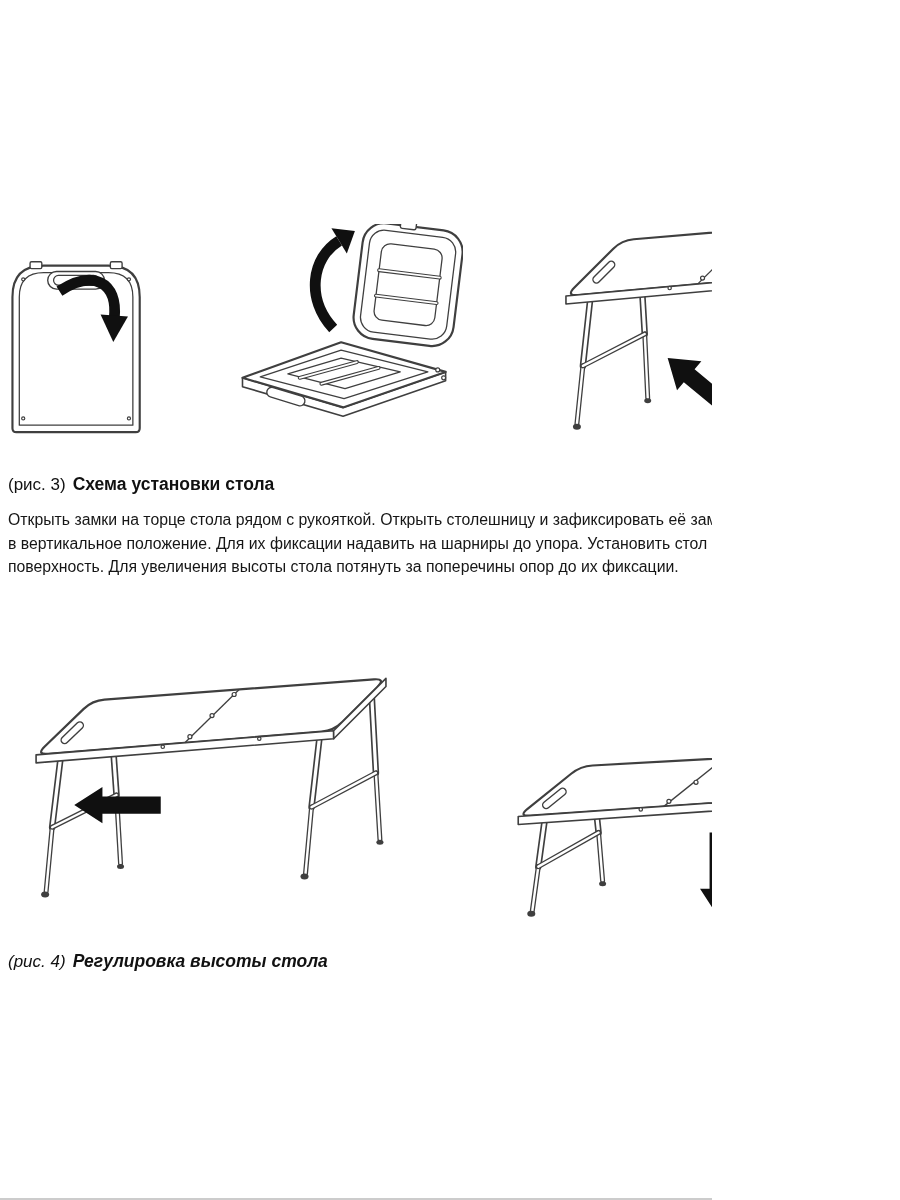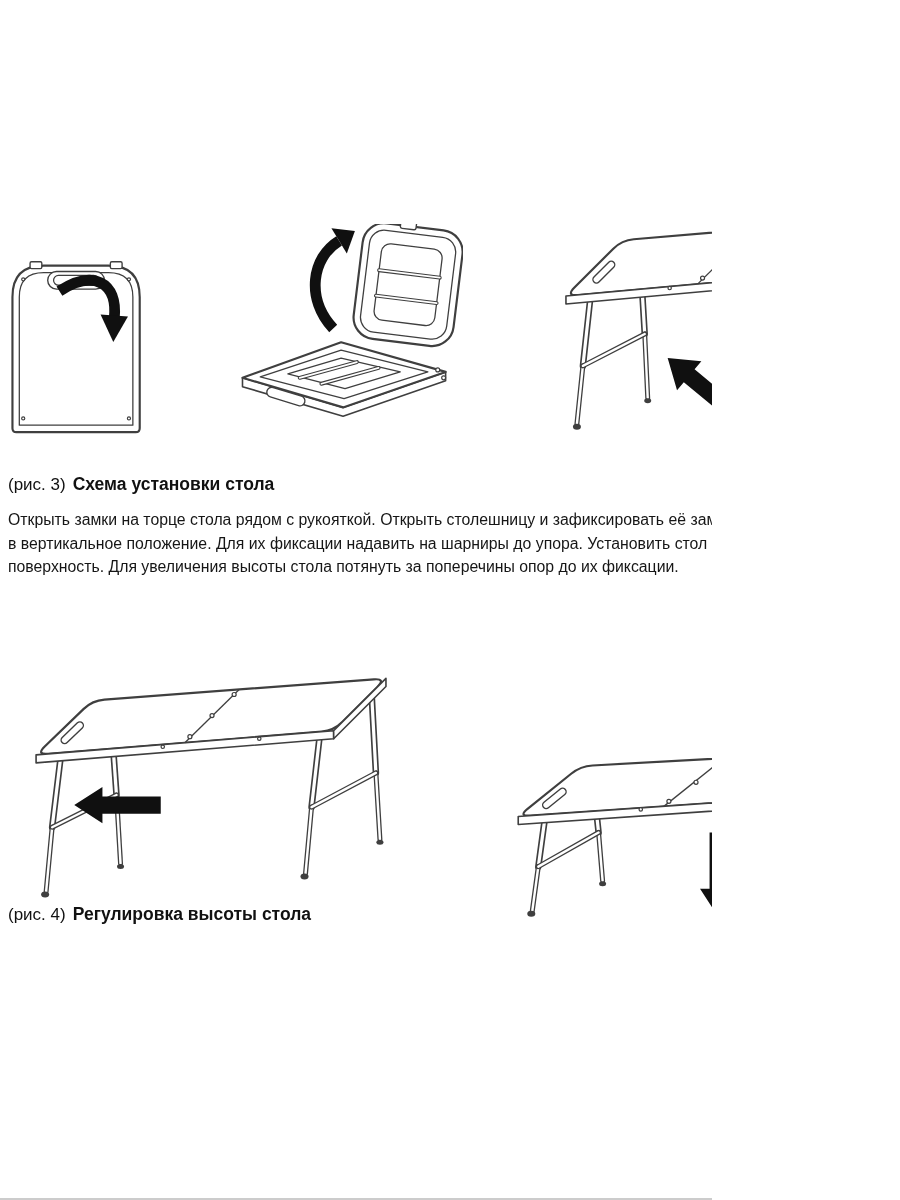--- a/index.html
+++ b/index.html
@@ -6,21 +6,21 @@
   .page{
     position:relative;width:712px;height:1200px;background:#ffffff;
     font-family:"Liberation Sans",sans-serif;color:#1b1b1b;overflow:hidden;
   }
   figure{position:absolute;margin:0;padding:0;}
   .caption{position:absolute;left:8px;margin:0;font-size:17px;color:#111;}
   .caption strong{font-size:17.5px;font-weight:bold;margin-left:7px;}
   .body-text{position:absolute;left:8px;width:886px;margin:0;font-size:15.8px;line-height:1.5;color:#161616;}
   #cap3{top:474px;}
   #body3{top:508px;}
-  #cap4{top:904px;}
+  #cap4{top:951px;font-style:italic;}
   #body4{top:984px;}
   #fig-case-closed{left:6px;top:250px;}
   #fig-case-open{left:233px;top:224px;}
   #fig-table-assembled{left:550px;top:166px;}
   #fig-table-high{left:22px;top:636px;}
   #fig-table-low{left:502px;top:720px;}
   .page-edge{position:absolute;left:0;bottom:0;width:900px;height:2px;background:#cccccc;}
 
   
   .outl{fill:#ffffff;stroke:#3f3f3f;stroke-width:2.2;stroke-linejoin:round;}

